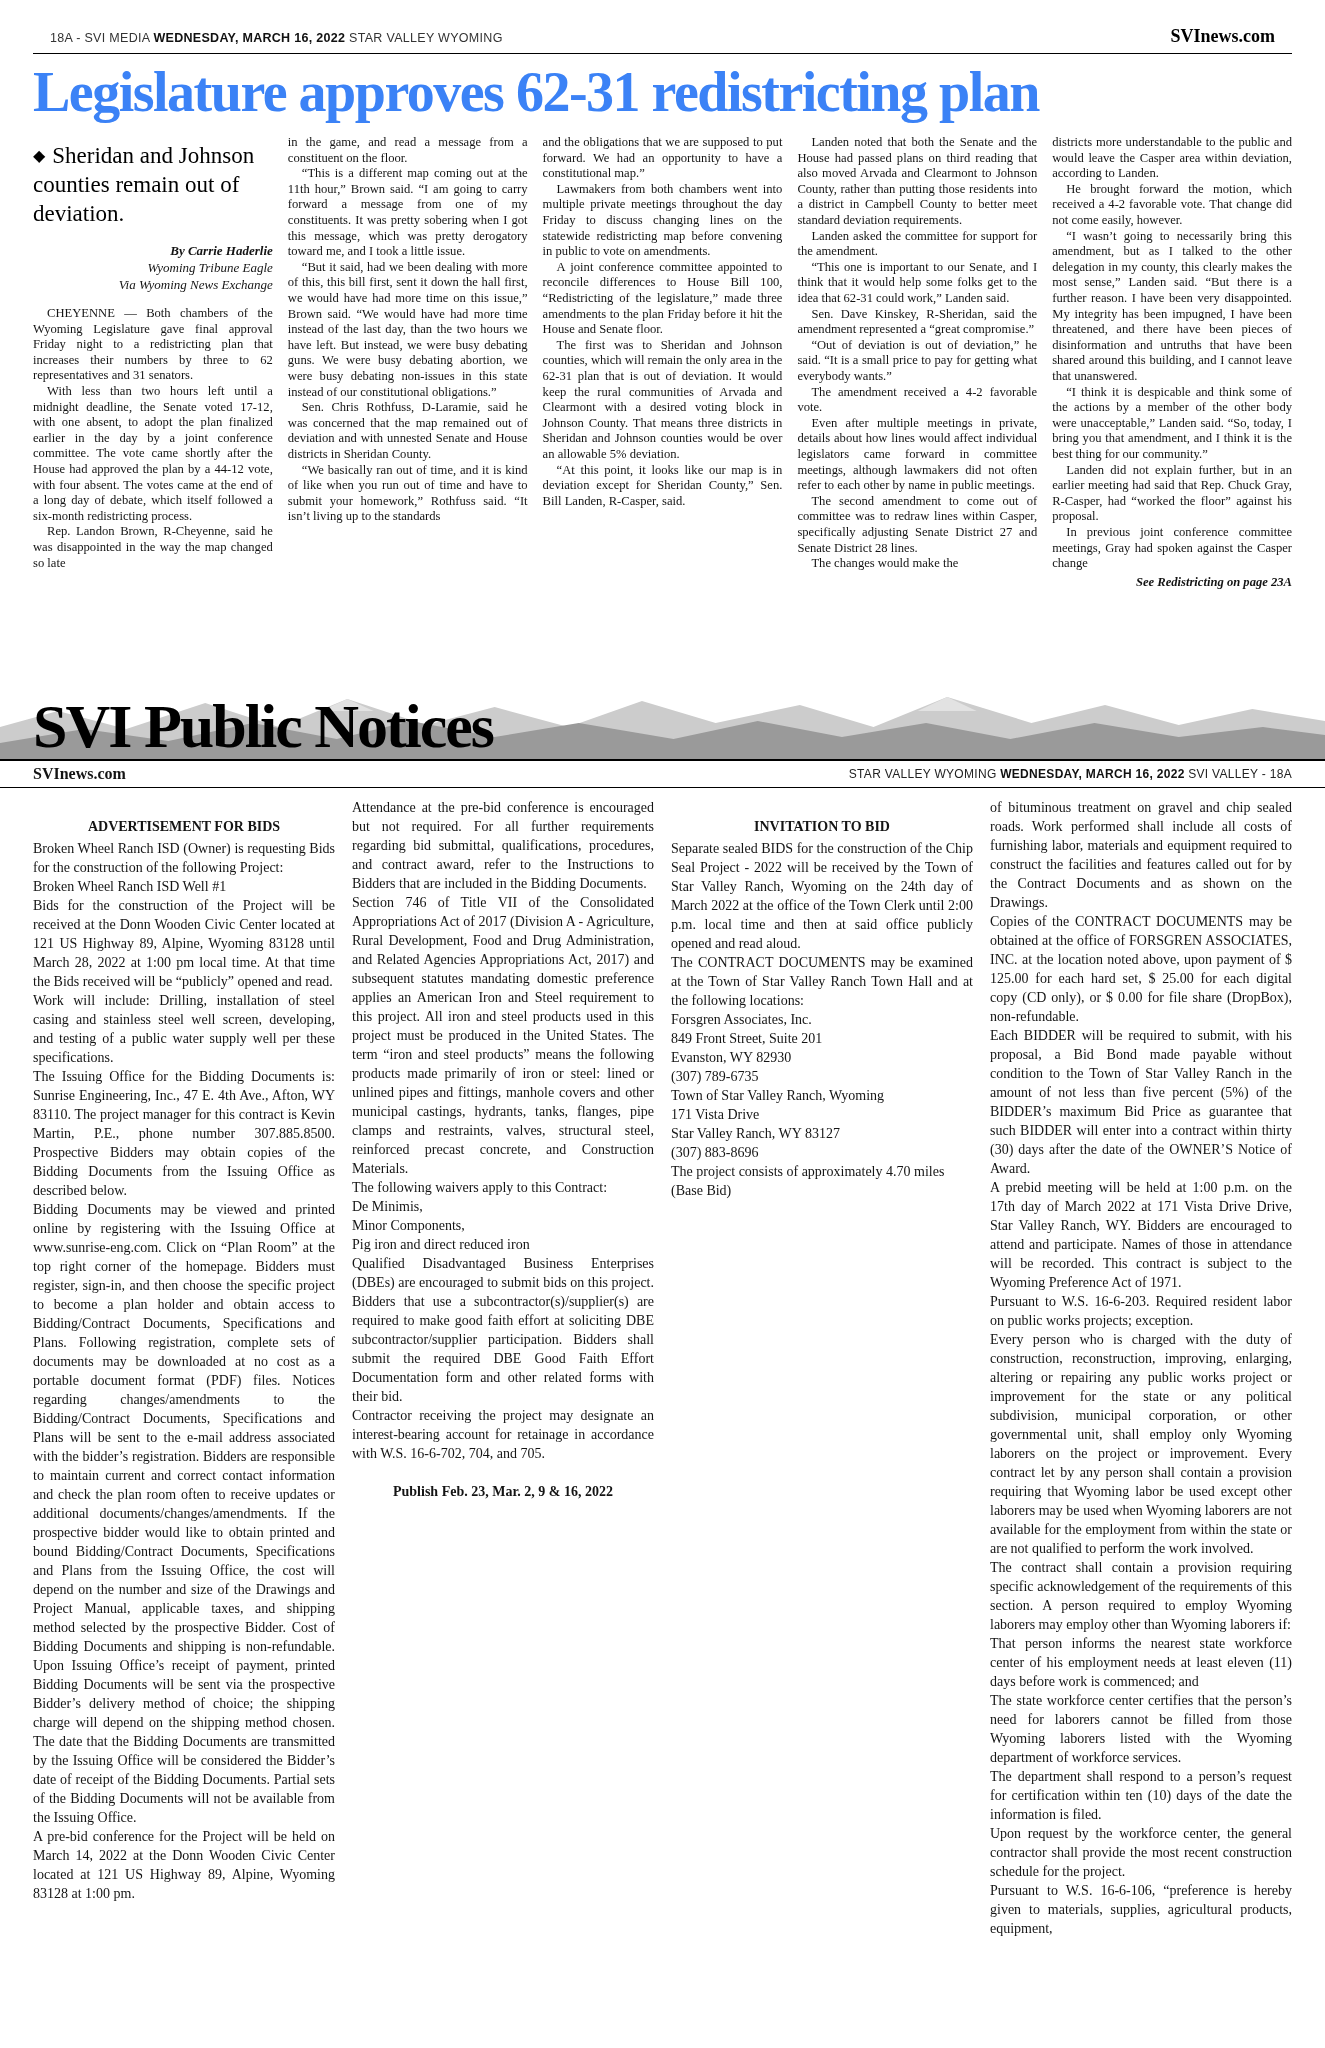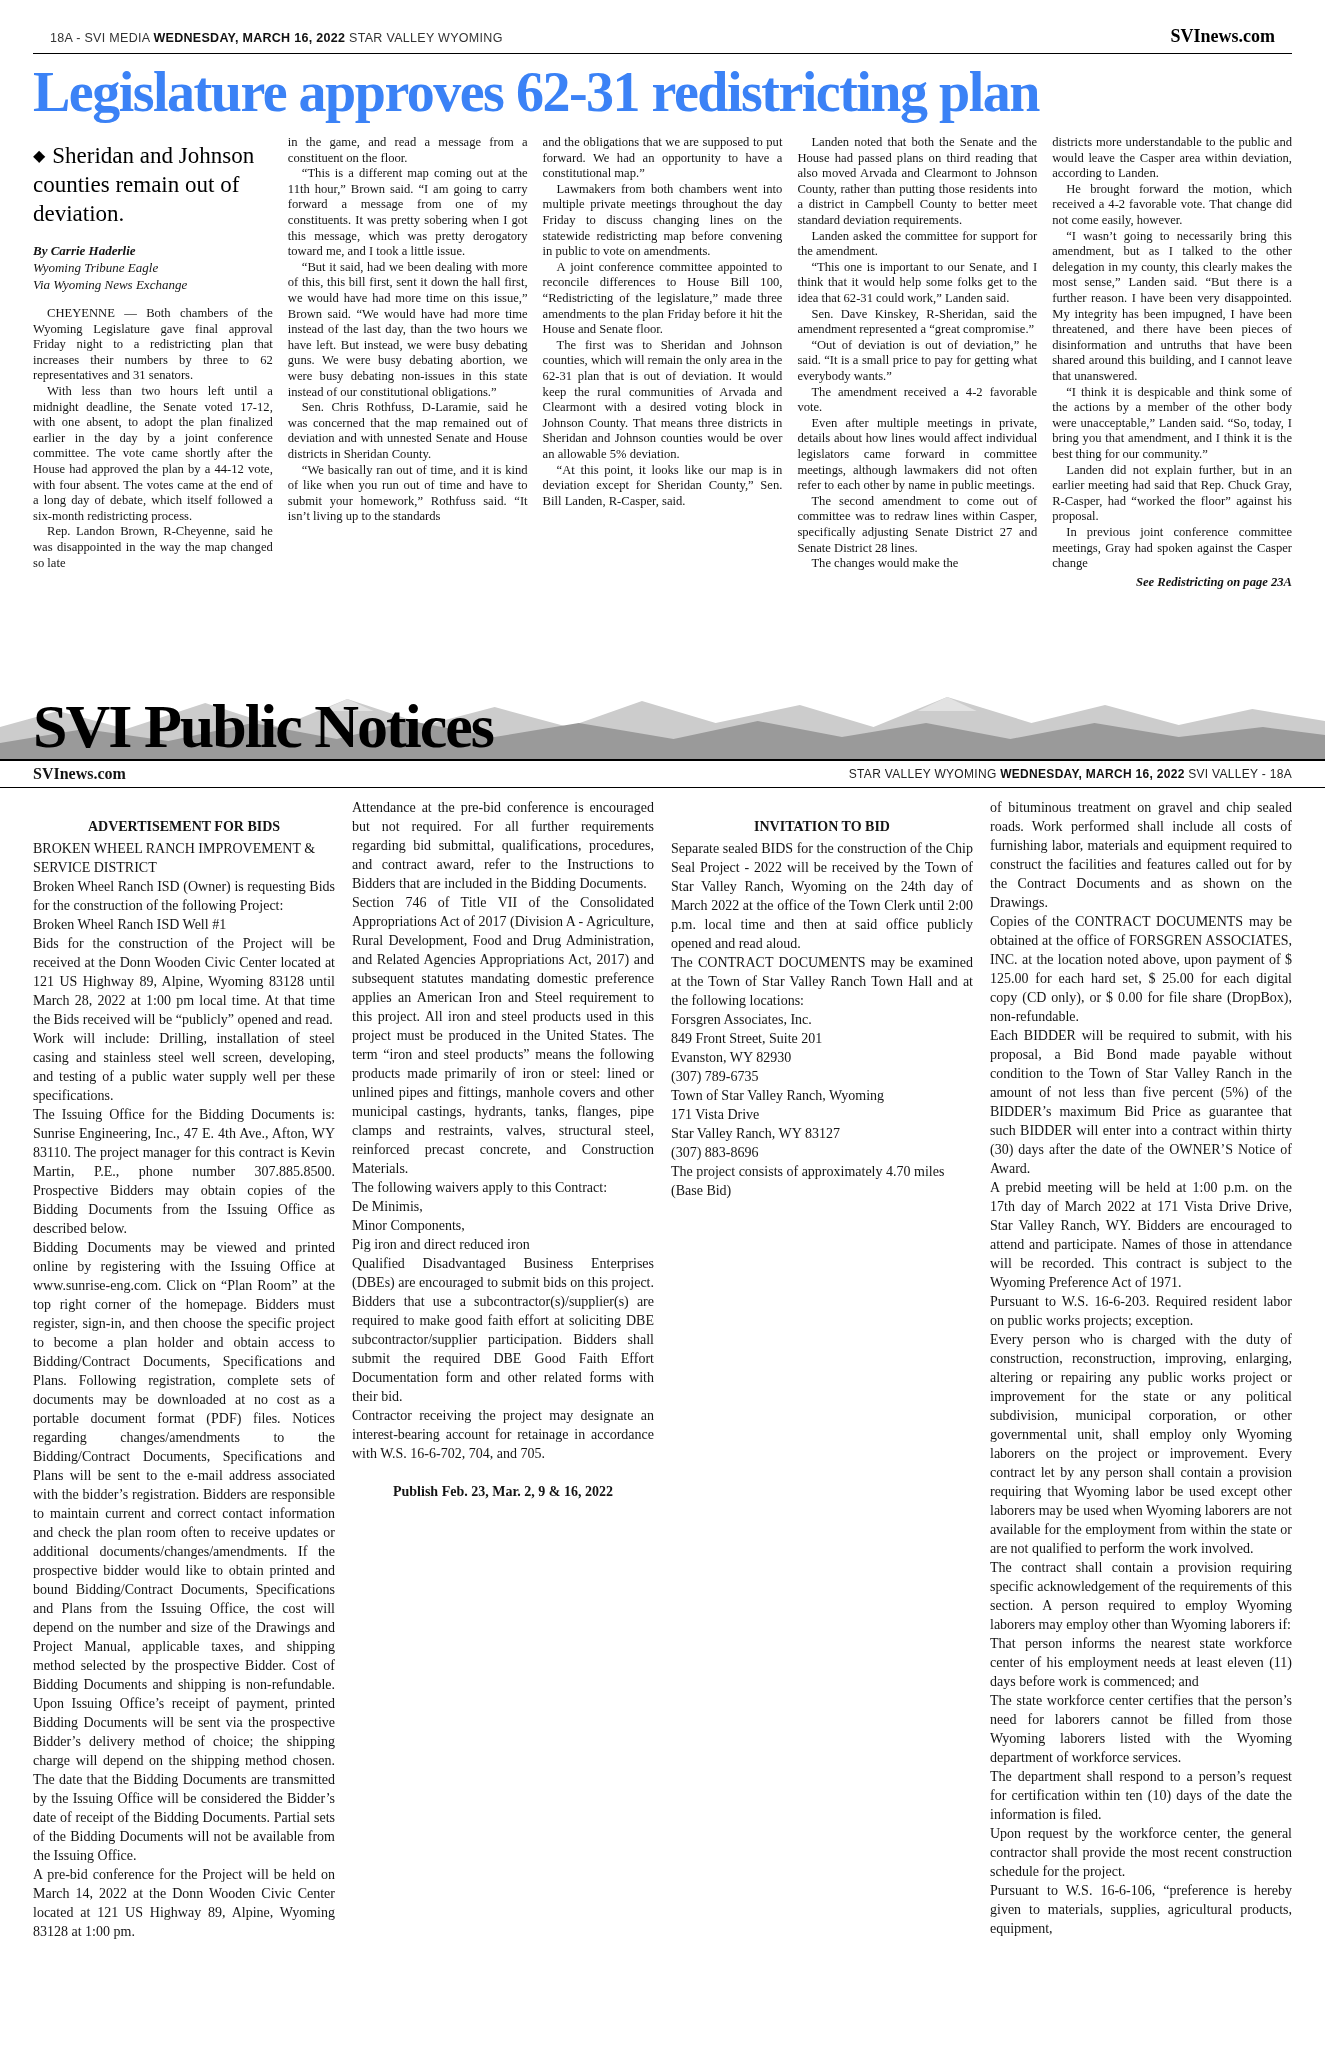--- a/index.html
+++ b/index.html
@@ -23,21 +23,21 @@
   .headline { font-size: 56px; font-weight: bold; letter-spacing: -1.5px; line-height: 1.02; margin: 10px 33px 14px; color: #3b82f6; }
 
   
   .article { display: flex; gap: 15px; margin: 2px 33px 0; height: 528px; overflow: hidden; }
   .acol { flex: 1 1 0; font-size: 12.6px; line-height: 15.6px; text-align: justify; }
   .para { margin: 0; text-indent: 14px; }
   .para.s-cont { text-indent: 0; }
   .para.s-jump { font-weight: bold; font-style: italic; text-align: right; text-indent: 0; margin-top: 3px; }
   .deck { font-size: 23px; line-height: 29px; text-align: left; margin: 6px 0 14px; color: #000000; }
   .diamond { font-size: 16px; margin-right: 7px; vertical-align: 2px; }
-  .byline { text-align: left; font-style: italic; font-size: 13px; line-height: 17px; margin: 0 0 13px; }
+  .byline { text-align: right; font-style: italic; font-size: 13px; line-height: 17px; margin: 0 0 13px; }
   .byline-name { font-weight: bold; }
 
   
   .banner { position: relative; height: 88px; margin-top: 8px; overflow: hidden; }
   .banner svg { position: absolute; left: 0; bottom: 0; width: 100%; height: 74px; }
   .banner-title { position: absolute; left: 33px; bottom: 2px; font-size: 62px; font-weight: bold; letter-spacing: -2px; line-height: 1; color: #000; z-index: 2; }
 
   
   .notices-bar { display: flex; justify-content: space-between; align-items: center; padding: 4px 33px; border-top: 2px solid #000; border-bottom: 1px solid #000; }
   .bar-left { font-weight: bold; font-size: 16px; }
@@ -127,21 +127,20 @@
   </section>
 
   <div class="notices-bar">
     <div class="bar-left">SVInews.com</div>
     <div class="bar-right"><span>STAR VALLEY WYOMING </span><span class="b">WEDNESDAY, MARCH 16, 2022</span><span> SVI VALLEY - 18A</span></div>
   </div>
 
   <section class="notices">
     <div class="ncol">
         <p class="para s-bc">ADVERTISEMENT FOR BIDS</p>
-        <p class="para s-addr">BROKEN WHEEL RANCH IMPROVEMENT &amp; SERVICE DISTRICT</p>
         <p class="para">Broken Wheel Ranch ISD (Owner) is requesting Bids for the construction of the following Project:</p>
         <p class="para s-addr">Broken Wheel Ranch ISD Well #1</p>
         <p class="para">Bids for the construction of the Project will be received at the Donn Wooden Civic Center located at 121 US Highway 89, Alpine, Wyoming 83128 until March 28, 2022 at 1:00 pm local time. At that time the Bids received will be “publicly” opened and read.</p>
         <p class="para">Work will include: Drilling, installation of steel casing and stainless steel well screen, developing, and testing of a public water supply well per these specifications.</p>
         <p class="para">The Issuing Office for the Bidding Documents is: Sunrise Engineering, Inc., 47 E. 4th Ave., Afton, WY  83110. The project manager for this contract is Kevin Martin, P.E., phone number 307.885.8500. Prospective Bidders may obtain copies of the Bidding Documents from the Issuing Office as described below.</p>
         <p class="para">Bidding Documents may be viewed and printed online by registering with the Issuing Office at www.sunrise-eng.com. Click on “Plan Room” at the top right corner of the homepage. Bidders must register, sign-in, and then choose the specific project to become a plan holder and obtain access to Bidding/Contract Documents, Specifications and Plans. Following registration, complete sets of documents may be downloaded at no cost as a portable document format (PDF) files. Notices regarding changes/amendments to the Bidding/Contract Documents, Specifications and Plans will be sent to the e-mail address associated with the bidder’s registration. Bidders are responsible to maintain current and correct contact information and check the plan room often to receive updates or additional documents/changes/amendments. If the prospective bidder would like to obtain printed and bound Bidding/Contract Documents, Specifications and Plans from the Issuing Office, the cost will depend on the number and size of the Drawings and Project Manual, applicable taxes, and shipping method selected by the prospective Bidder. Cost of Bidding Documents and shipping is non-refundable. Upon Issuing Office’s receipt of payment, printed Bidding Documents will be sent via the prospective Bidder’s delivery method of choice; the shipping charge will depend on the shipping method chosen. The date that the Bidding Documents are transmitted by the Issuing Office will be considered the Bidder’s date of receipt of the Bidding Documents.  Partial sets of the Bidding Documents will not be available from the Issuing Office.</p>
         <p class="para">A pre-bid conference for the Project will be held on March 14, 2022 at the Donn Wooden Civic Center located at 121 US Highway 89, Alpine, Wyoming 83128 at 1:00 pm.</p>
       </div>
     <div class="ncol">
         <p class="para">Attendance at the pre-bid conference is encouraged but not required. For all further requirements regarding bid submittal, qualifications, procedures, and contract award, refer to the Instructions to Bidders that are included in the Bidding Documents.</p>

